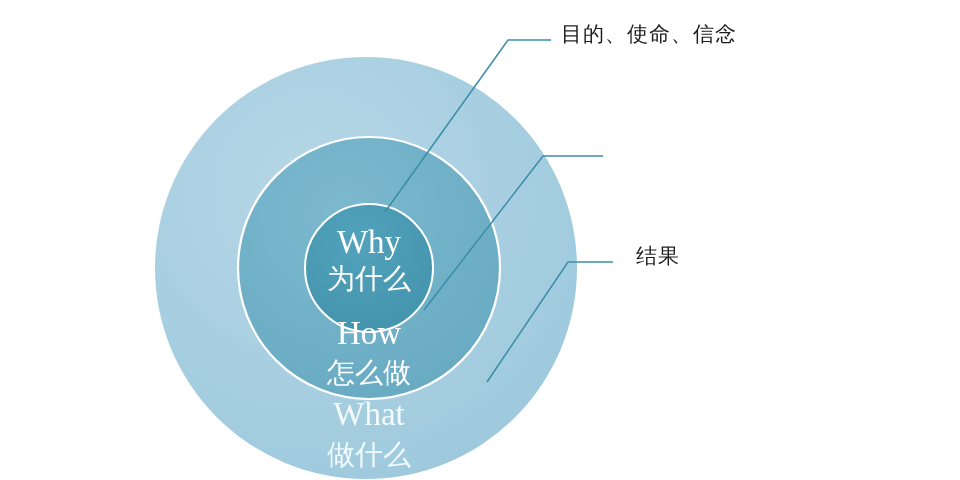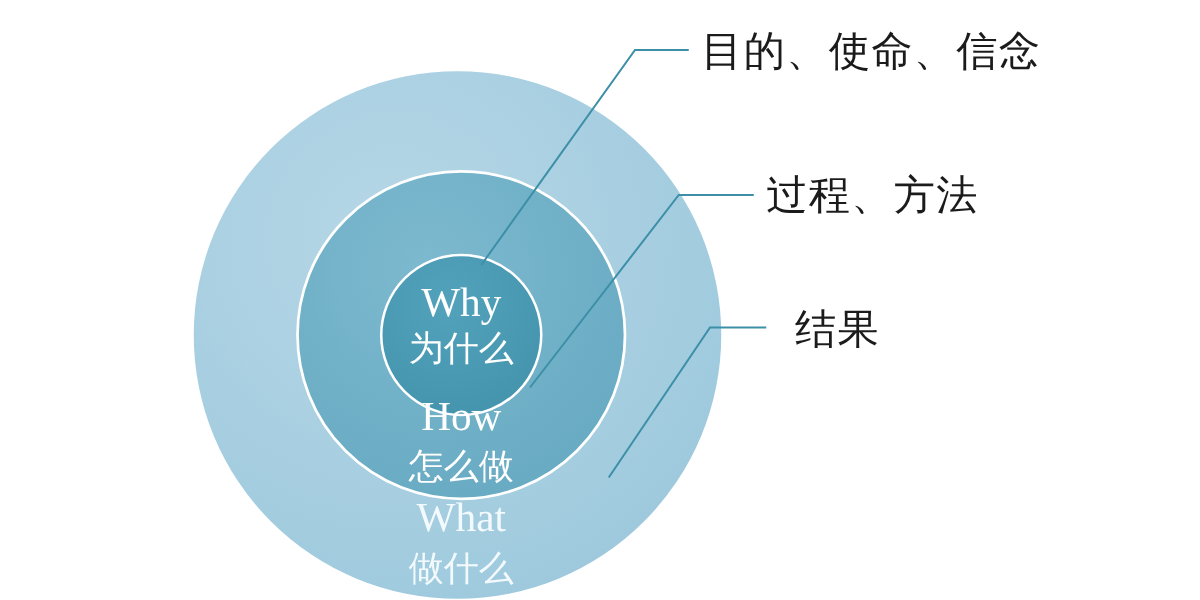--- a/index.html
+++ b/index.html
@@ -45,21 +45,21 @@
   }
   .ring-cn-outer {
     font-family: "DejaVu Sans", "Liberation Sans", sans-serif;
     font-size: 28px;
     fill: #f3fafd;
     font-weight: 400;
   }
   .callout-label {
     position: absolute;
     font-family: "DejaVu Sans", "Liberation Sans", sans-serif;
-    font-size: 33px;
+    font-size: 21px;
     color: #1b1b1b;
     letter-spacing: 1px;
     white-space: nowrap;
     line-height: 1;
   }
   #label-purpose { left: 561px; top: 24px; }
   #label-process { left: 613px; top: 139px; }
   #label-result  { left: 636px; top: 246px; }
 </style>
 </head>
@@ -105,17 +105,16 @@
     <text class="ring-en" x="369" y="344" text-anchor="middle">How</text>
     <text class="ring-cn" x="369" y="382" text-anchor="middle">怎么做</text>
 
     <text class="ring-en-outer" x="369" y="425" text-anchor="middle">What</text>
     <text class="ring-cn-outer" x="369" y="464" text-anchor="middle">做什么</text>
 
   </svg>
 
   <div class="callout-label" id="label-purpose">目的、使命、信念</div>
 
-  <div class="callout-label" id="label-process">过程、方法</div>
 
   <div class="callout-label" id="label-result">结果</div>
 
 </div>
 
 </body></html>

